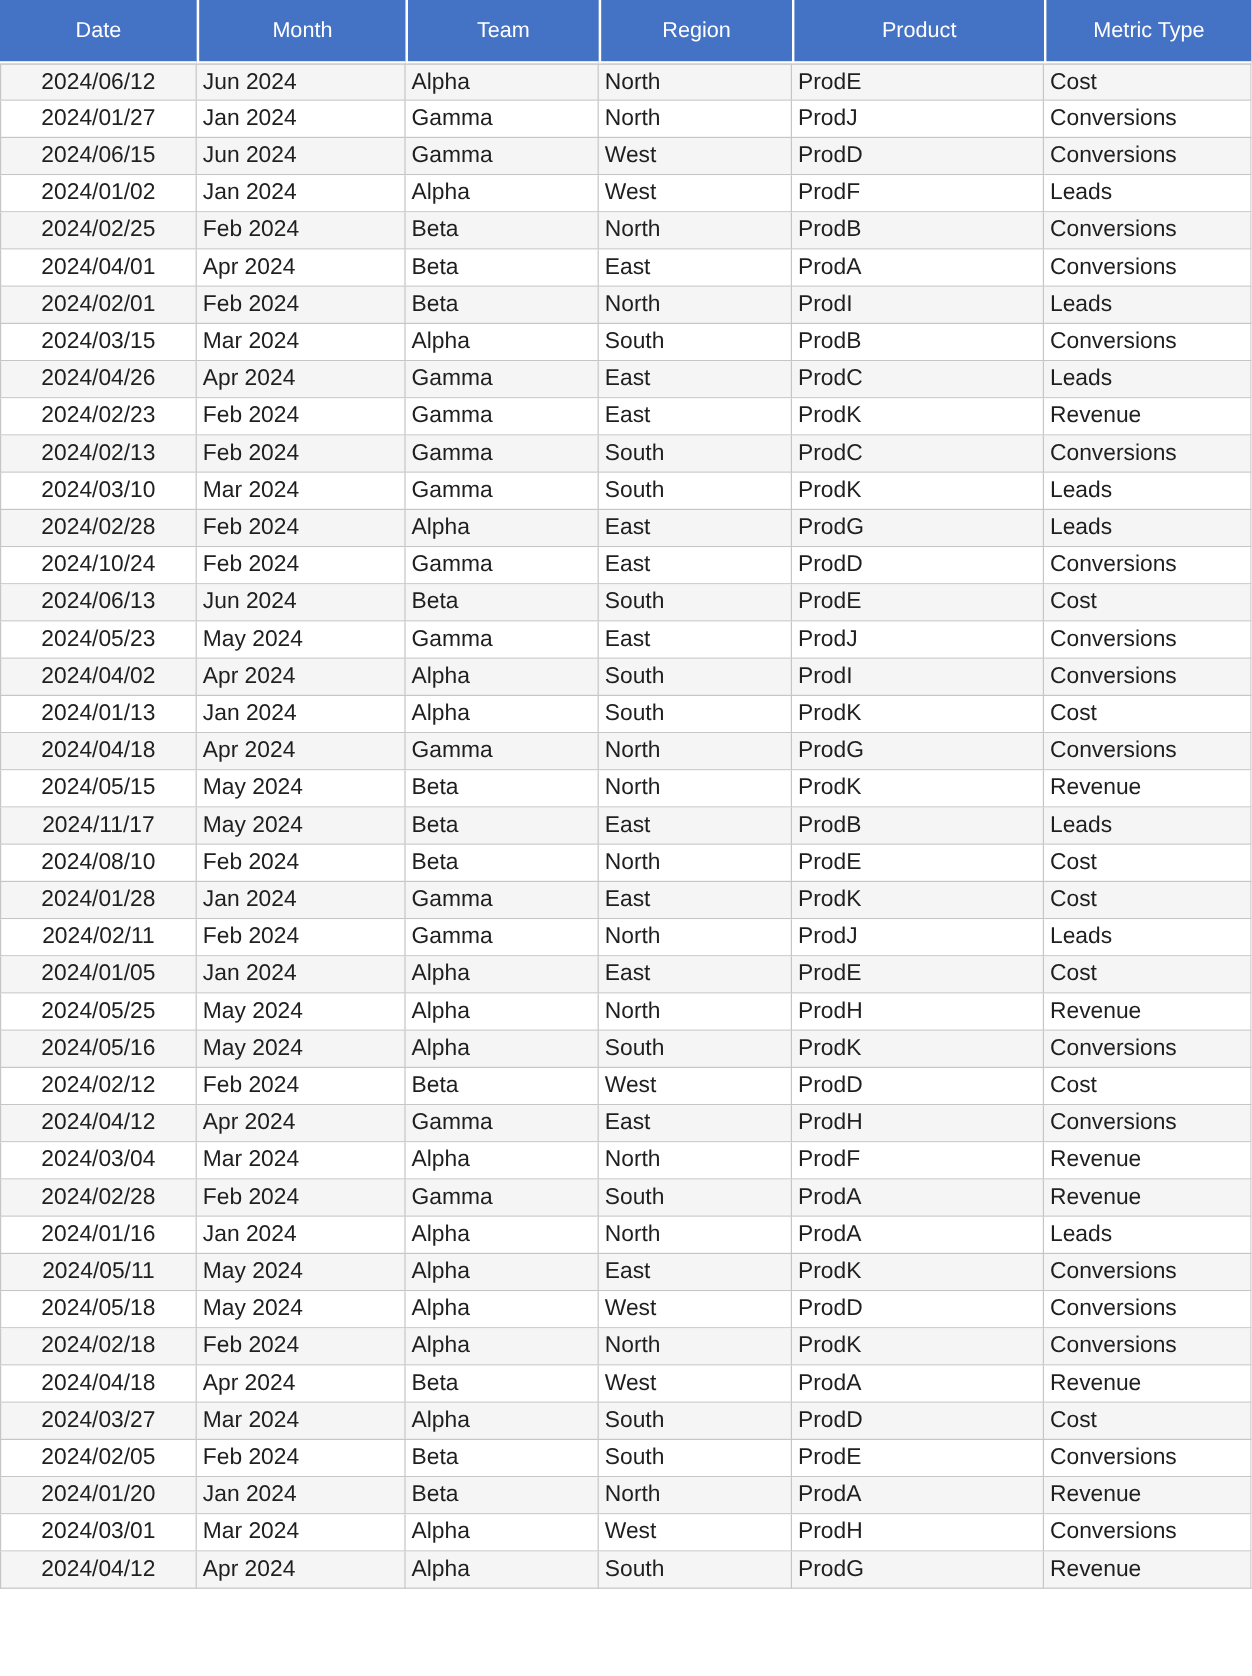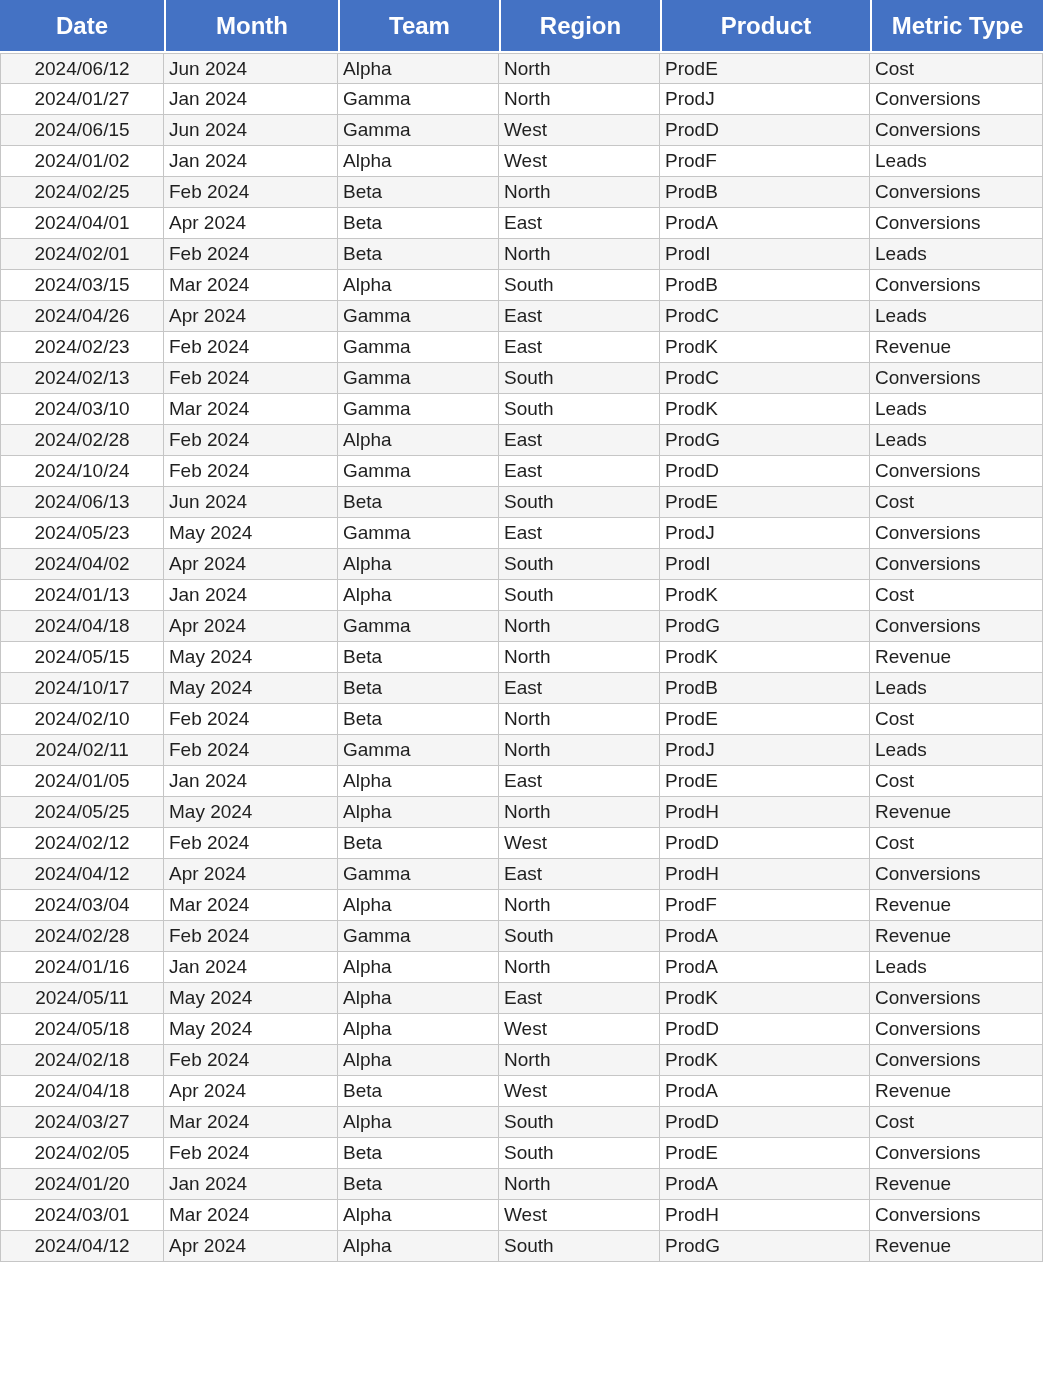--- a/index.html
+++ b/index.html
@@ -27,22 +27,22 @@
   }
   col.c0{width:164px;}
   col.c1{width:174px;}
   col.c2{width:161px;}
   col.c3{width:161px;}
   col.c4{width:210px;}
   col.c5{width:173px;}
   thead th{
     background:var(--header-bg);
     color:var(--header-text);
-    font-size:24px;
-    font-weight:bold;
+    font-size:18px;
+    font-weight:normal;
     text-align:center;
     vertical-align:middle;
     height:53px;
     padding:0 16px;
     border-bottom:2px solid #ffffff;
   }
   thead th + th{
     border-left:2px solid #ffffff;
   }
   tbody td{
@@ -245,36 +245,44 @@
       </tr>
       <tr>
         <td>2024/05/15</td>
         <td>May 2024</td>
         <td>Beta</td>
         <td>North</td>
         <td>ProdK</td>
         <td>Revenue</td>
       </tr>
       <tr>
-        <td>2024/10/17</td>
+        <td>2024/11/17</td>
         <td>May 2024</td>
         <td>Beta</td>
         <td>East</td>
         <td>ProdB</td>
         <td>Leads</td>
       </tr>
       <tr>
-        <td>2024/02/10</td>
+        <td>2024/08/10</td>
         <td>Feb 2024</td>
         <td>Beta</td>
         <td>North</td>
         <td>ProdE</td>
         <td>Cost</td>
       </tr>
       <tr>
+        <td>2024/01/28</td>
+        <td>Jan 2024</td>
+        <td>Gamma</td>
+        <td>East</td>
+        <td>ProdK</td>
+        <td>Cost</td>
+      </tr>
+      <tr>
         <td>2024/02/11</td>
         <td>Feb 2024</td>
         <td>Gamma</td>
         <td>North</td>
         <td>ProdJ</td>
         <td>Leads</td>
       </tr>
       <tr>
         <td>2024/01/05</td>
         <td>Jan 2024</td>
@@ -283,20 +291,28 @@
         <td>ProdE</td>
         <td>Cost</td>
       </tr>
       <tr>
         <td>2024/05/25</td>
         <td>May 2024</td>
         <td>Alpha</td>
         <td>North</td>
         <td>ProdH</td>
         <td>Revenue</td>
+      </tr>
+      <tr>
+        <td>2024/05/16</td>
+        <td>May 2024</td>
+        <td>Alpha</td>
+        <td>South</td>
+        <td>ProdK</td>
+        <td>Conversions</td>
       </tr>
       <tr>
         <td>2024/02/12</td>
         <td>Feb 2024</td>
         <td>Beta</td>
         <td>West</td>
         <td>ProdD</td>
         <td>Cost</td>
       </tr>
       <tr>

